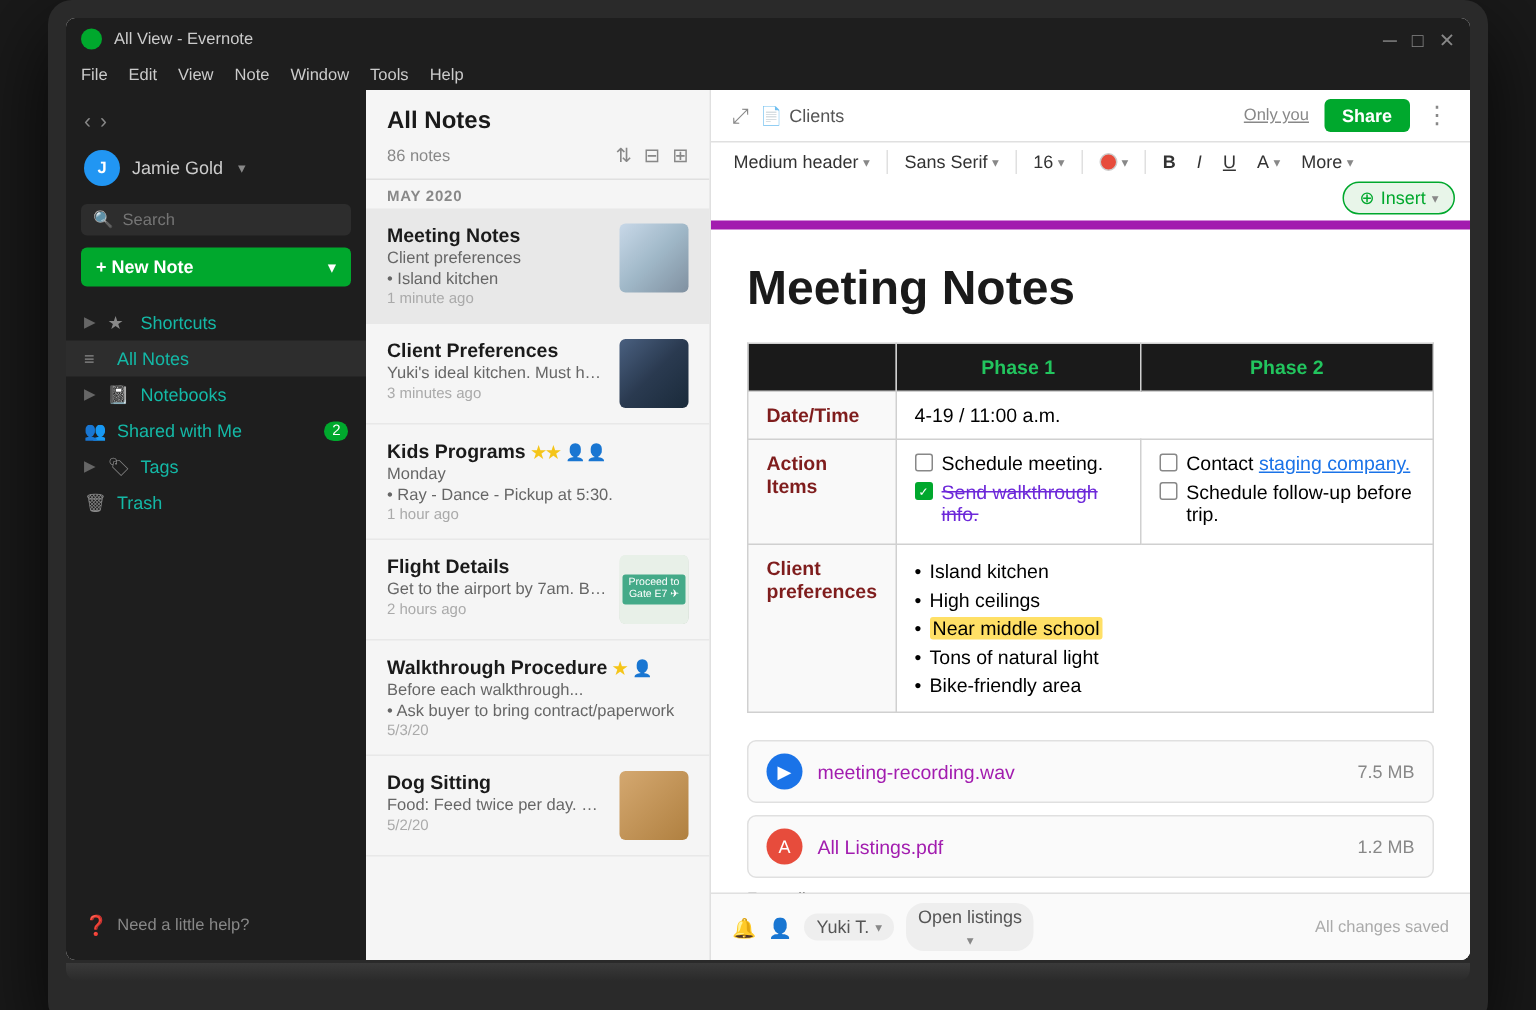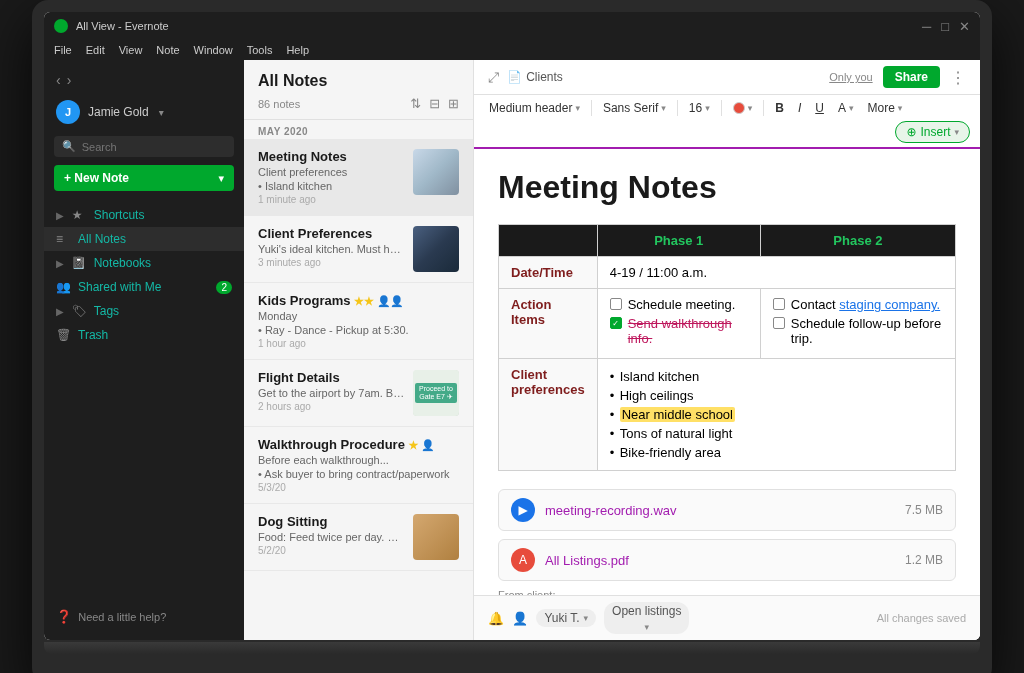--- a/index.html
+++ b/index.html
@@ -359,21 +359,21 @@
     .more-btn {
       color: #888;
       font-size: 16px;
       cursor: pointer;
     }
     
     .editor-toolbar {
       display: flex;
       align-items: center;
       padding: 4px 10px;
-      border-bottom: 2px solid #a21caf;
+      border-bottom: 6px solid #a21caf;
       gap: 4px;
       flex-wrap: wrap;
     }
     .toolbar-item {
       display: flex;
       align-items: center;
       gap: 3px;
       padding: 2px 5px;
       border-radius: 3px;
       cursor: pointer;
@@ -462,21 +462,21 @@
       background: #00a82d;
       border-color: #00a82d;
     }
     .checkbox-box.checked::after {
       content: '✓';
       color: #fff;
       font-size: 8px;
     }
     .checkbox-text.strikethrough {
       text-decoration: line-through;
-      color: #be185d;
+      color: #6d28d9;
     }
     .link-text {
       color: #1a73e8;
       text-decoration: underline;
     }
     .bullet-list {
       list-style: none;
       padding: 0;
     }
     .bullet-list li {

